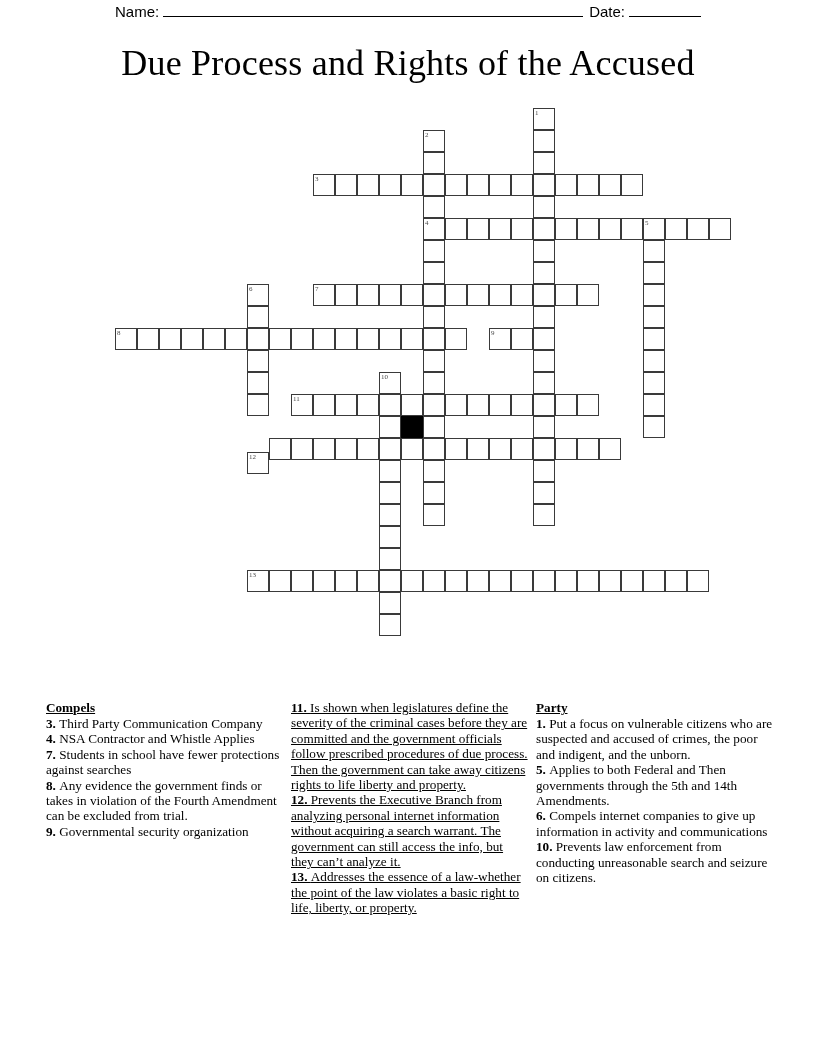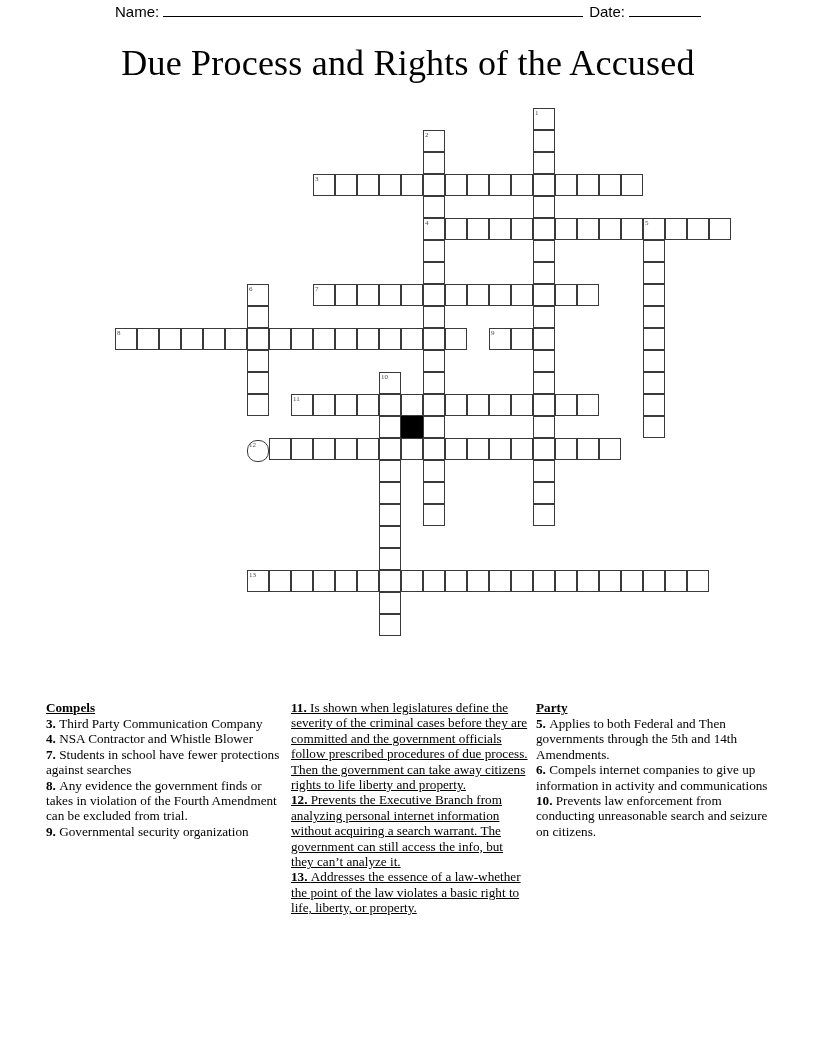--- a/index.html
+++ b/index.html
@@ -262,21 +262,21 @@
     <div class="cw-cell" style="left: 511px; top: 394px;"></div>
     <div class="cw-cell" style="left: 533px; top: 394px;"></div>
     <div class="cw-cell" style="left: 555px; top: 394px;"></div>
     <div class="cw-cell" style="left: 577px; top: 394px;"></div>
     <div class="cw-cell" style="left: 643px; top: 394px;"></div>
     <div class="cw-cell" style="left: 379px; top: 416px;"></div>
     <div class="cw-cell blocked" style="left: 401px; top: 416px;"></div>
     <div class="cw-cell" style="left: 423px; top: 416px;"></div>
     <div class="cw-cell" style="left: 533px; top: 416px;"></div>
     <div class="cw-cell" style="left: 643px; top: 416px;"></div>
-    <div class="cw-cell" style="left: 247px; top: 440px; border-radius: 10px;">
+    <div class="cw-cell" style="left: 247px; top: 452px;">
       <span class="cw-num">12</span>
     </div>
     <div class="cw-cell" style="left: 269px; top: 438px;"></div>
     <div class="cw-cell" style="left: 291px; top: 438px;"></div>
     <div class="cw-cell" style="left: 313px; top: 438px;"></div>
     <div class="cw-cell" style="left: 335px; top: 438px;"></div>
     <div class="cw-cell" style="left: 357px; top: 438px;"></div>
     <div class="cw-cell" style="left: 379px; top: 438px;"></div>
     <div class="cw-cell" style="left: 401px; top: 438px;"></div>
     <div class="cw-cell" style="left: 423px; top: 438px;"></div>
@@ -324,34 +324,35 @@
     <div class="cw-cell" style="left: 687px; top: 570px;"></div>
     <div class="cw-cell" style="left: 379px; top: 592px;"></div>
     <div class="cw-cell" style="left: 379px; top: 614px;"></div>
   </div>
 
 <div id="clues">
   <div class="clue-col" id="clue-col-1">
     <div class="clue-heading">Compels</div>
     <div id="across-list-1">
         <p class="clue-item"><span class="clue-num">3. </span><span>Third Party Communication Company</span></p>
-        <p class="clue-item"><span class="clue-num">4. </span><span>NSA Contractor and Whistle Blower</span></p>
+        <p class="clue-item"><span class="clue-num">4. </span><span>NSA Contractor and Whistle Applies</span></p>
         <p class="clue-item"><span class="clue-num">7. </span><span>Students in school have fewer protections against searches</span></p>
         <p class="clue-item"><span class="clue-num">8. </span><span>Any evidence the government finds or takes in violation of the Fourth Amendment can be excluded from trial.</span></p>
         <p class="clue-item"><span class="clue-num">9. </span><span>Governmental security organization</span></p>
       </div>
   </div>
   <div class="clue-col" id="clue-col-2">
     <div id="across-list-2">
         <p class="clue-item"><span class="clue-num">11. </span><span>Is shown when legislatures define the severity of the criminal cases before they are committed and the government officials follow prescribed procedures of due process. Then the government can take away citizens rights to life liberty and property.</span></p>
         <p class="clue-item"><span class="clue-num">12. </span><span>Prevents the Executive Branch from analyzing personal internet information without acquiring a search warrant. The government can still access the info, but they can’t analyze it.</span></p>
         <p class="clue-item"><span class="clue-num">13. </span><span>Addresses the essence of a law-whether the point of the law violates a basic right to life, liberty, or property.</span></p>
       </div>
   </div>
   <div class="clue-col" id="clue-col-3">
     <div class="clue-heading">Party</div>
     <div id="down-list">
+        <p class="clue-item"><span class="clue-num">1. </span><span>Put a focus on vulnerable citizens who are suspected and accused of crimes, the poor and indigent, and the unborn.</span></p>
         <p class="clue-item"><span class="clue-num">5. </span><span>Applies to both Federal and Then governments through the 5th and 14th Amendments.</span></p>
         <p class="clue-item"><span class="clue-num">6. </span><span>Compels internet companies to give up information in activity and communications</span></p>
         <p class="clue-item"><span class="clue-num">10. </span><span>Prevents law enforcement from conducting unreasonable search and seizure on citizens.</span></p>
       </div>
   </div>
 </div>
 
 </body></html>

